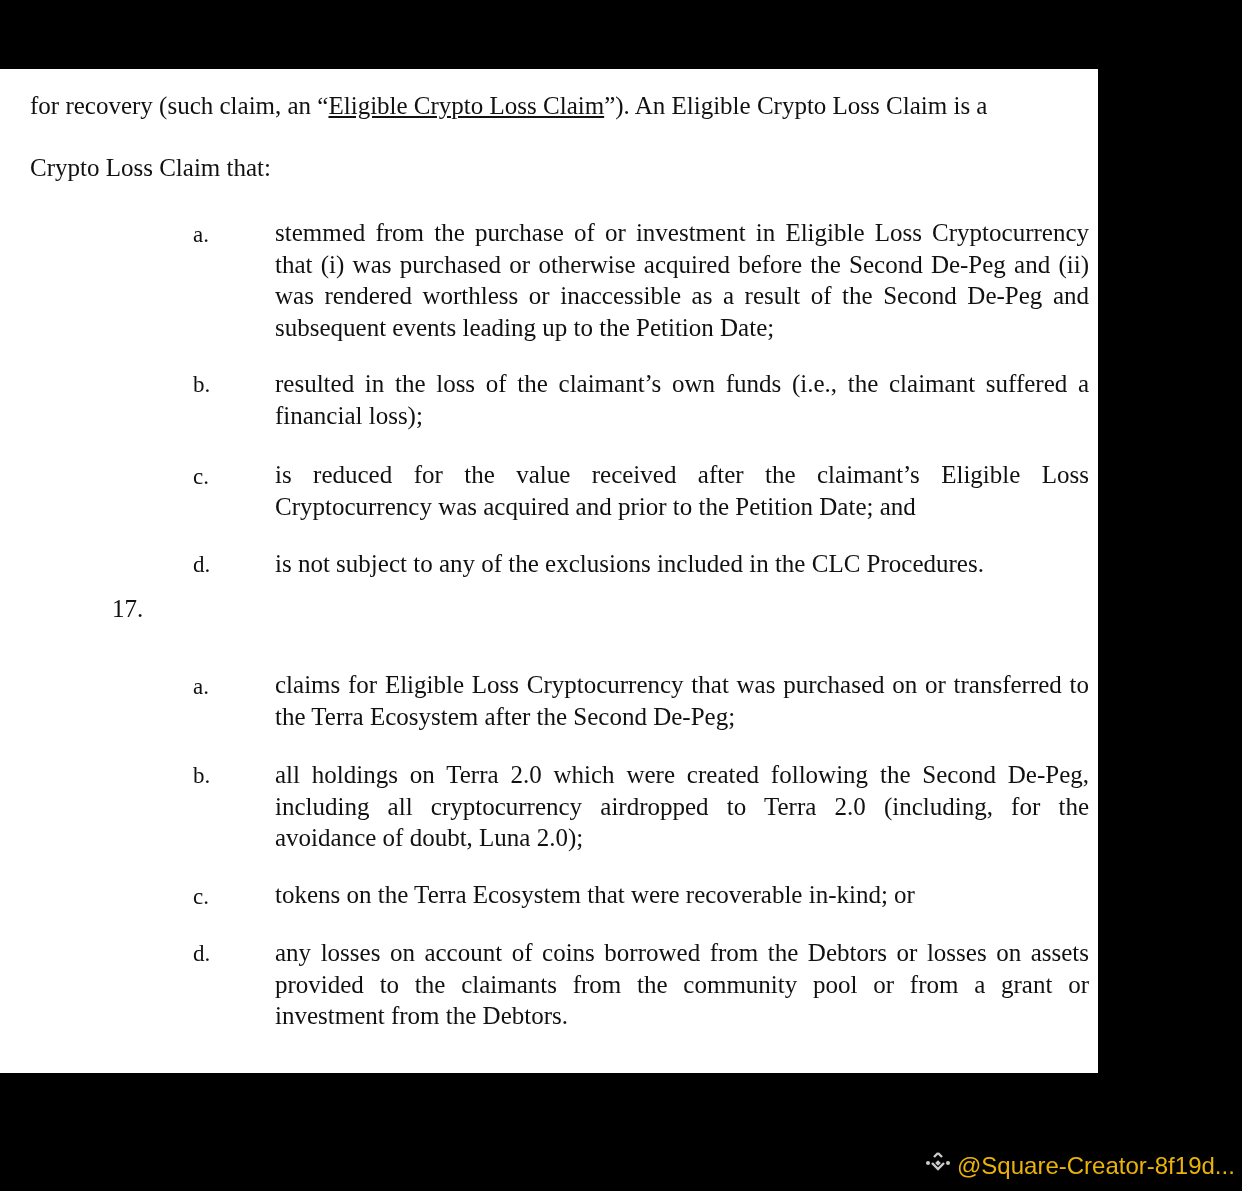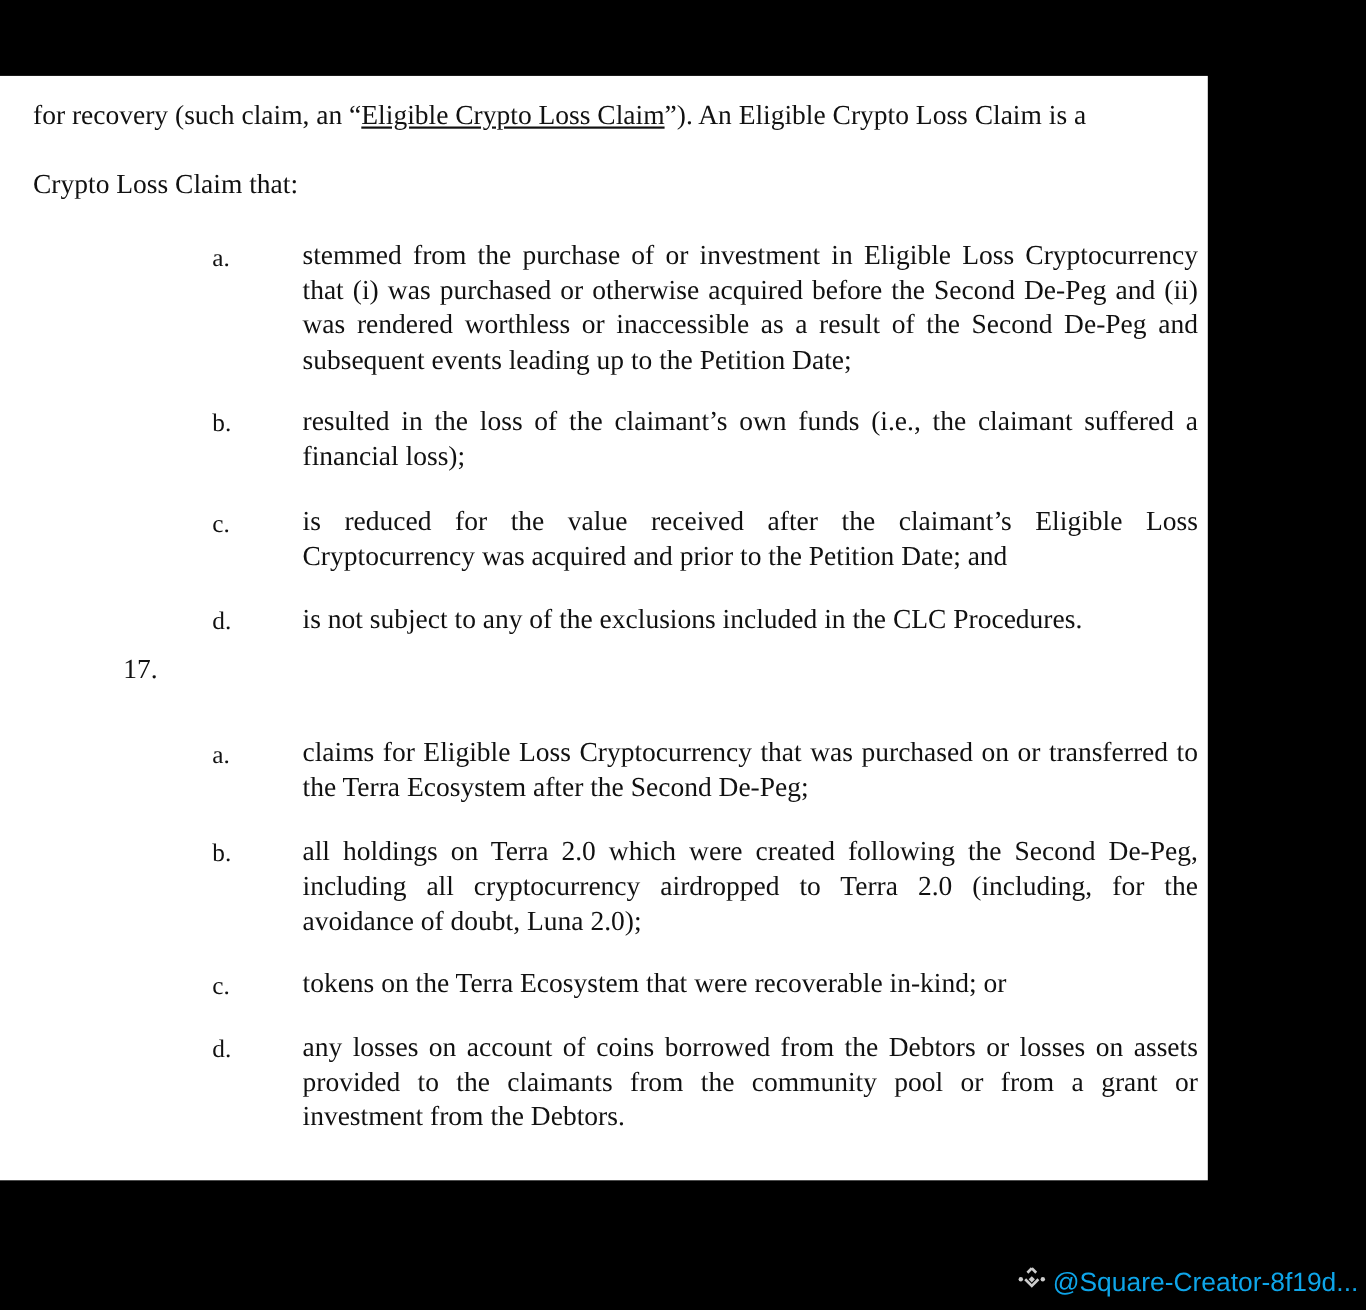--- a/index.html
+++ b/index.html
@@ -18,21 +18,21 @@
   .b { font-weight: bold; text-decoration: underline; }
   .i { }
   .label { position: absolute; left: 193px; font-size: 23px; }
   .para {
     position: absolute; left: 275px; width: 814px;
     font-size: 25px; line-height: 31.5px; text-align: justify;
   }
   .num { position: absolute; left: 112px; font-size: 25px; }
   .watermark {
     position: absolute; left: 925px; top: 1150px;
-    color: #0ea5e9; font-family: "Liberation Sans", "DejaVu Sans", sans-serif;
+    color: #eab308; font-family: "Liberation Sans", "DejaVu Sans", sans-serif;
     font-size: 24px; display: flex; align-items: center; gap: 6px;
   }
 </style>
 </head>
 <body>
 
 <div class="page">
   <div class="line" style="left:30px; top:23px;"><span>for recovery (such claim, an “</span><span class="u">Eligible Crypto Loss Claim</span><span>”).  An Eligible Crypto Loss Claim is a</span></div>
   <div class="line" style="left:30px; top:85px;">Crypto Loss Claim that:</div>
 

